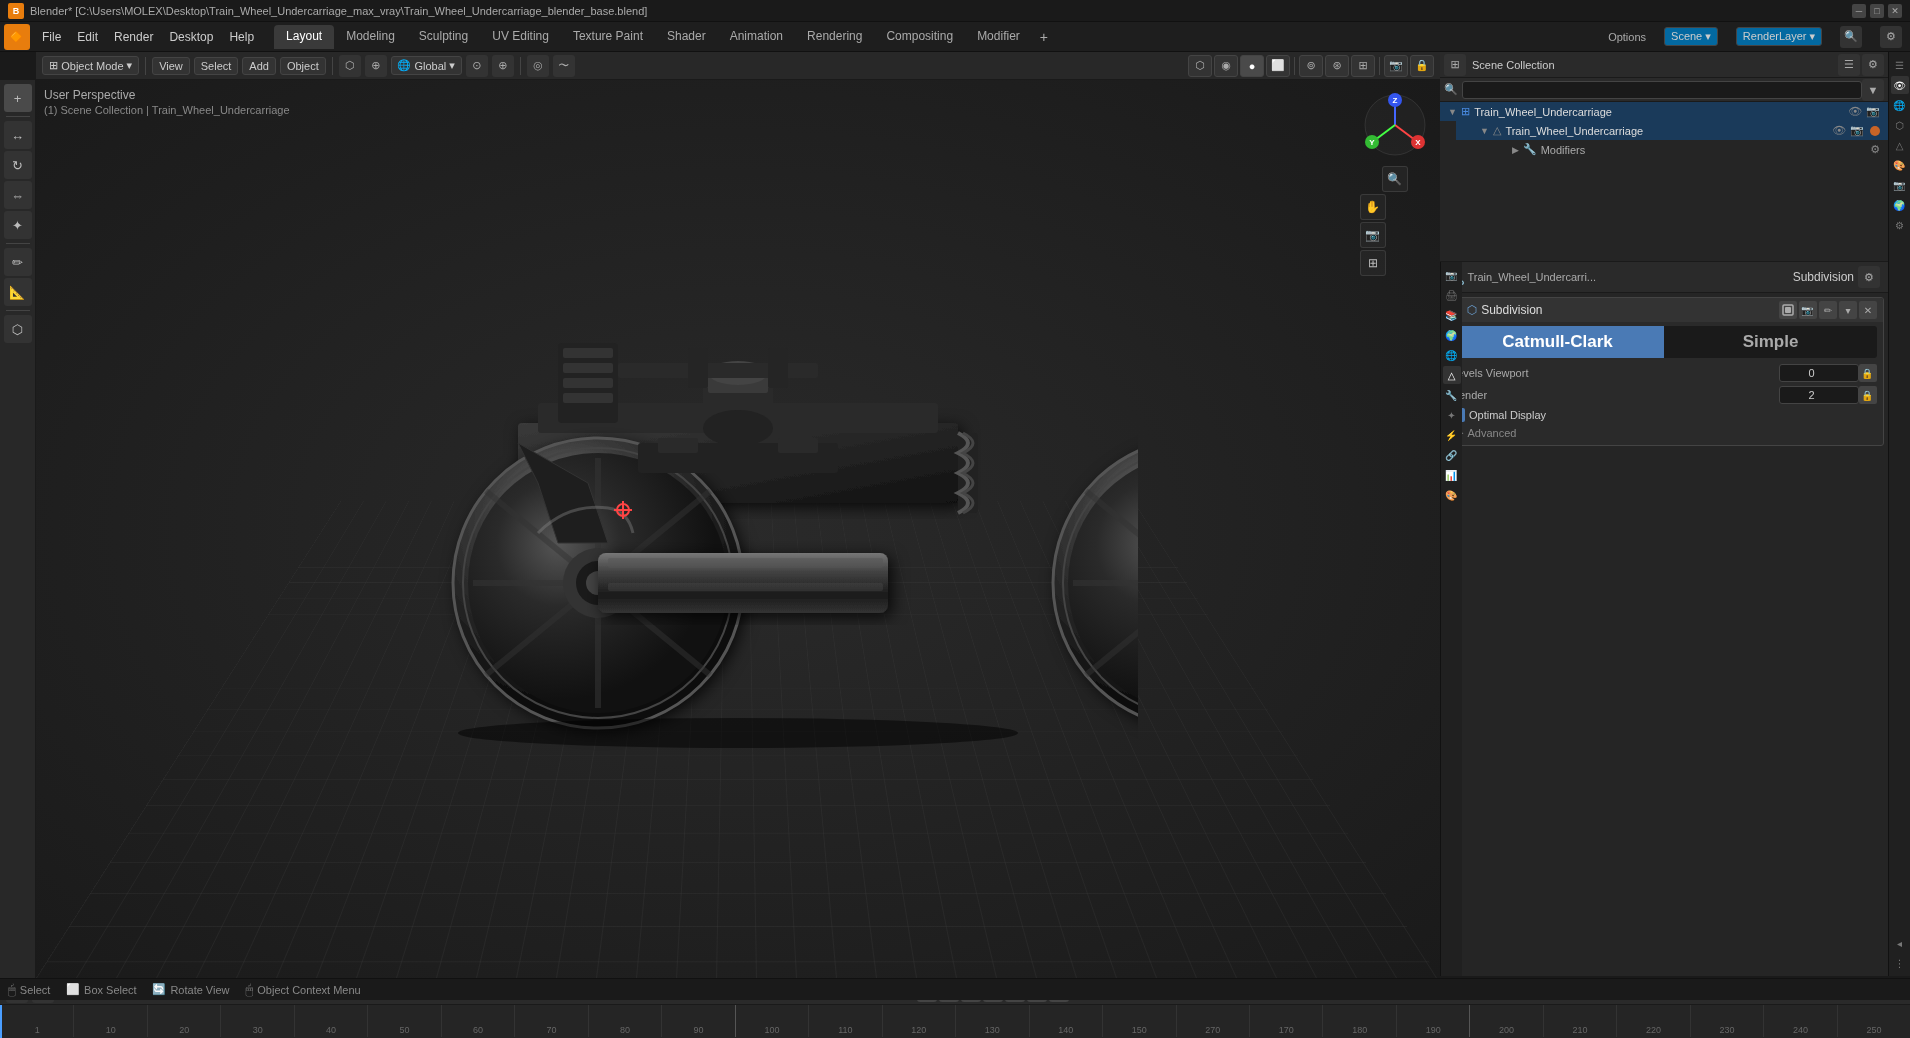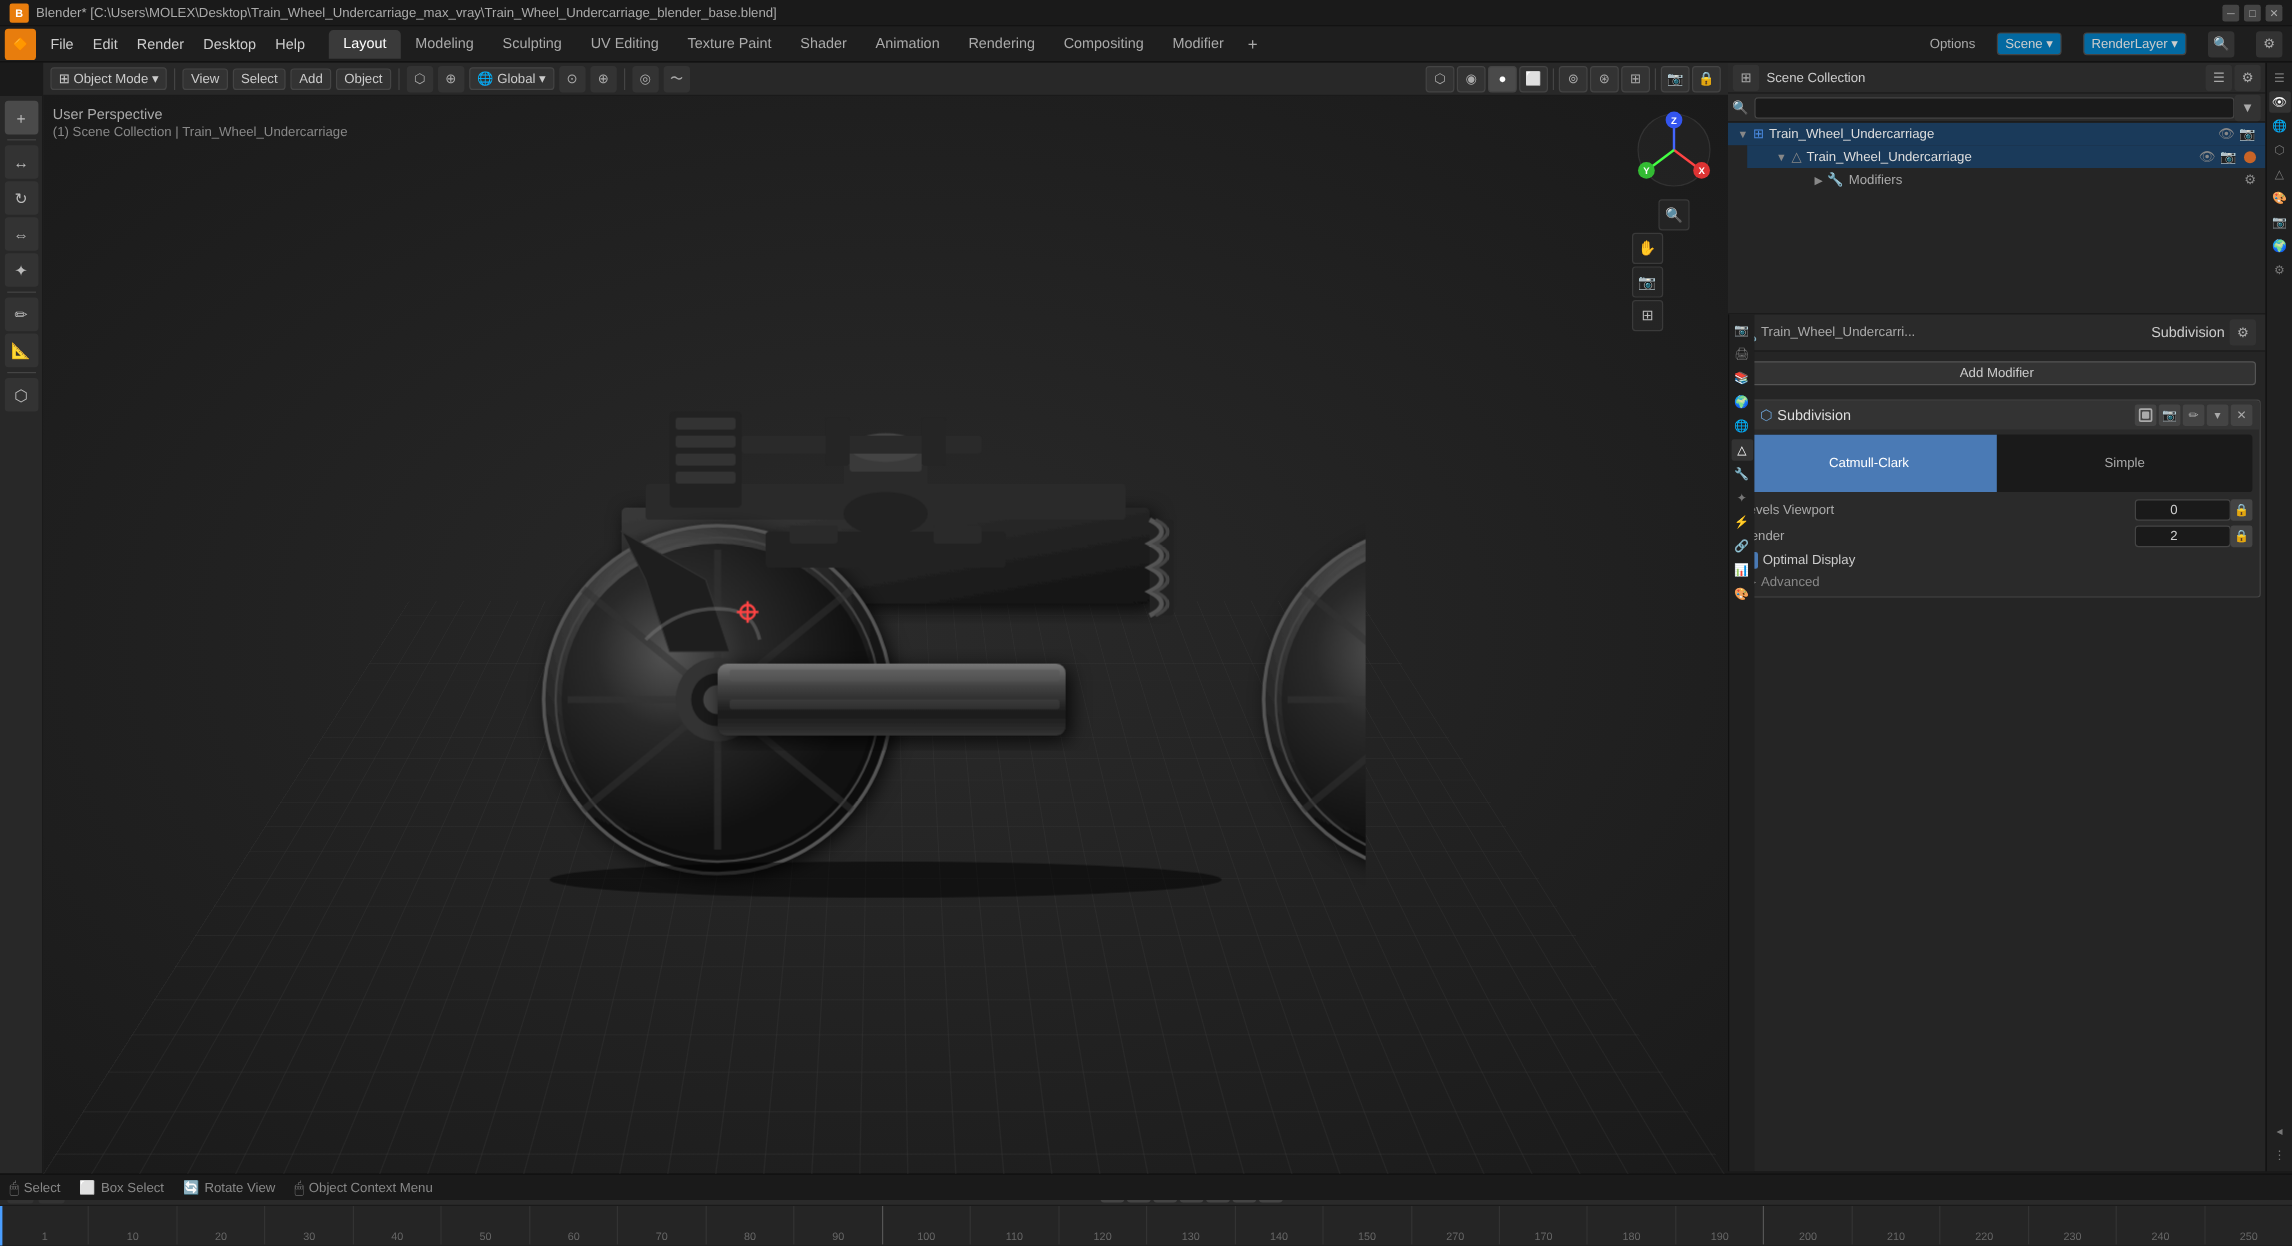--- a/index.html
+++ b/index.html
@@ -207,25 +207,26 @@
     }
     .mod-body { padding: 4px 6px; }
     .mod-tabs {
       display: flex; margin-bottom: 4px;
       background: #1a1a1a;
       border-radius: 3px;
       overflow: hidden;
     }
     .mod-tab {
       flex: 1;
-      padding: 18px 6px;
+      padding: 6px 6px;
       text-align: center;
-      font-size: 11px;
+      font-size: 17px;
       cursor: pointer;
       color: #aaa;
+      font-weight: bold;
     }
     .mod-tab.active {
       background: #4a7ab5;
       color: #fff;
     }
     .mod-field-row {
       display: flex; align-items: center;
       padding: 2px 0;
     }
     .mod-field-label { color: #aaa; font-size: 11px; flex: 1; }
@@ -850,23 +851,20 @@
     <div style="display:flex; align-items:center; gap:2px; flex:1;">
       <span style="color:#6a9ecf; font-size:14px;">🔧</span>
       <span style="font-size:11px; color:#aaa;">Train_Wheel_Undercarri...</span>
     </div>
     <div style="display:flex; align-items:center; gap:4px;">
       <span style="font-size:12px; color:#ccc;">Subdivision</span>
       <div class="tb2-icon-btn">⚙</div>
     </div>
   </div>
 
-  <div style="padding:4px;">
-    <button class="mod-add-btn">Add Modifier</button>
-  </div>
 
   <div class="mod-item">
     <div class="mod-item-header">
       <span style="color:#7abf4f; font-size:13px;">☑</span>
       <span style="color:#6a9ecf; font-size:12px;">⬡</span>
       <span class="mod-name">Subdivision</span>
       <div class="mod-controls">
 
         <div class="mod-ctrl-btn" title="Realtime">
           <svg width="12" height="12" viewBox="0 0 12 12">

